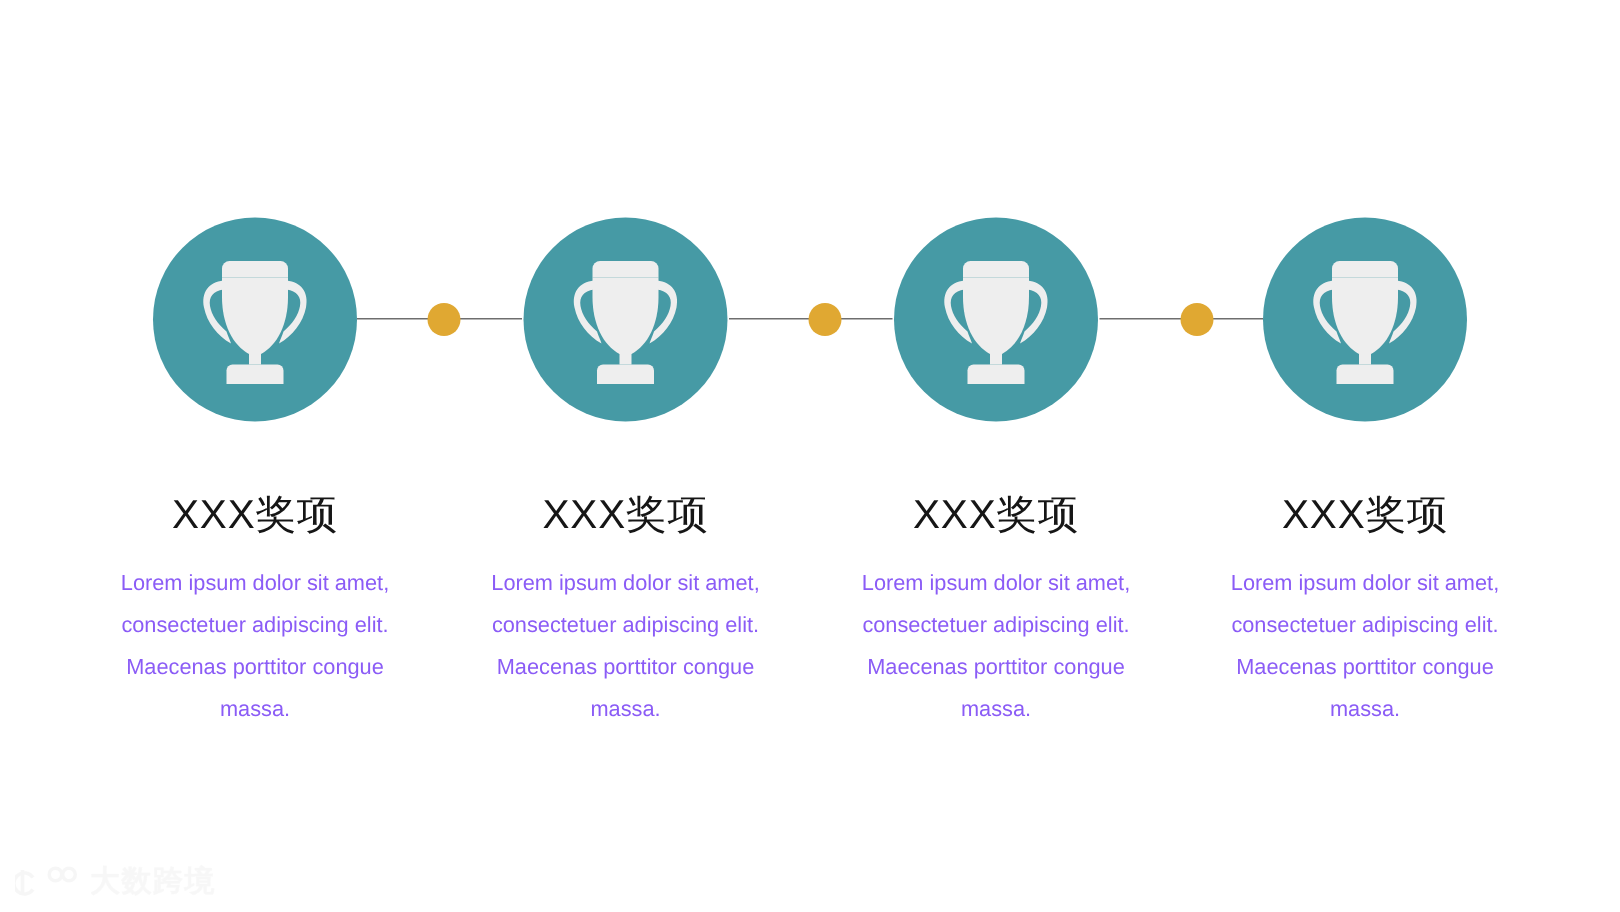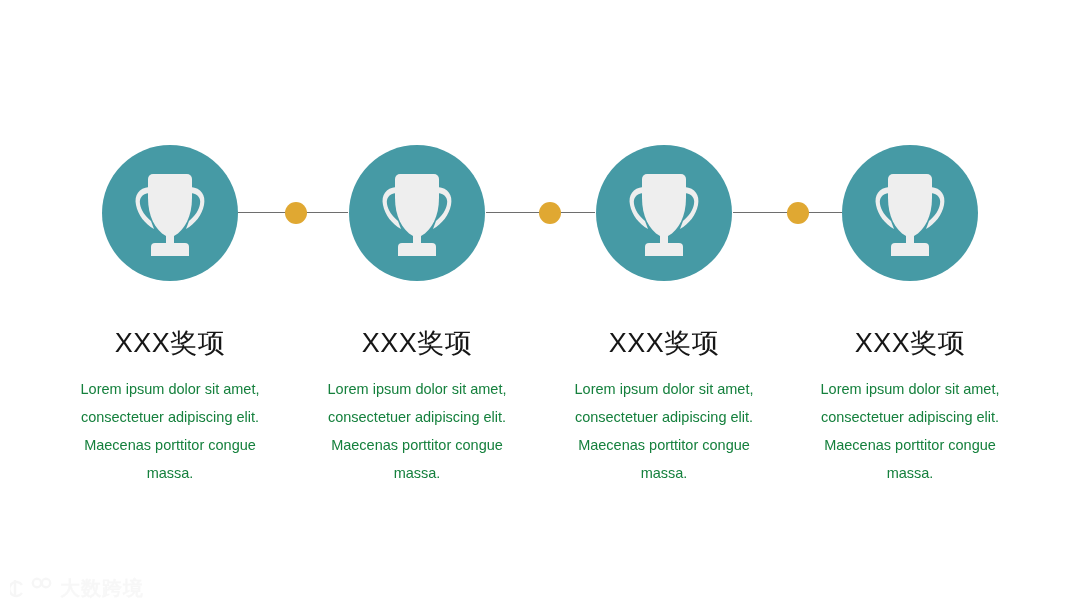--- a/index.html
+++ b/index.html
@@ -86,21 +86,21 @@
     line-height: 34px;
     color: #161616;
     font-weight: 400;
     letter-spacing: 0.5px;
   }
 
   .step-desc {
     margin-top: 15px;
     font-size: 14.5px;
     line-height: 28px;
-    color: #15803d;
+    color: #8b5cf6;
     padding: 0 6px;
   }
 
   
   #watermark {
     position: absolute;
     left: 10px;
     bottom: 8px;
     display: flex;
     align-items: center;

